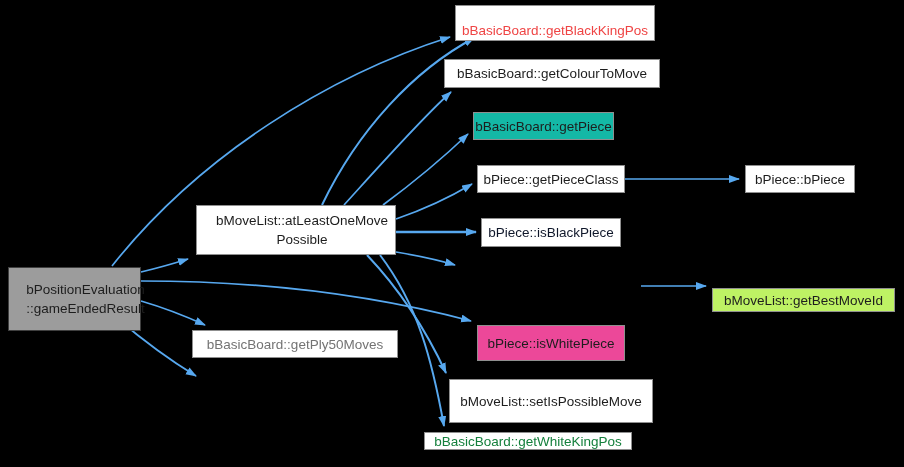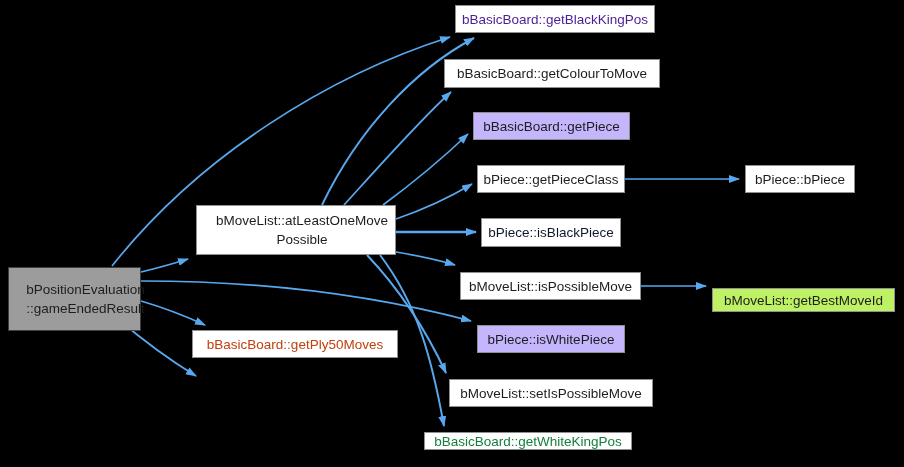--- a/index.html
+++ b/index.html
@@ -44,45 +44,42 @@
       <path d="M 641,286 L 706,286" fill="none" stroke="#57a8ef" stroke-width="1.7" marker-end="url(#arrow)"></path>
     </svg>
 <div class="node" style="left: 8px; top: 267px; width: 133px; height: 64px; color: rgb(29, 29, 29); background: rgb(156, 156, 156); border: 1.5px solid rgb(63, 63, 63); padding-left: 22px;">
       <div>bPositionEvaluation</div>
       <div>::gameEndedResult</div>
     </div>
     <div class="node" style="left: 196px; top: 205px; width: 200px; height: 50px; color: rgb(29, 29, 29); background: rgb(255, 255, 255); border: 1.4px solid rgb(143, 143, 143); padding-left: 12px;">
       <div>bMoveList::atLeastOneMove</div>
       <div>Possible</div>
     </div>
-    <div class="node" style="left: 192px; top: 330px; width: 206px; height: 28px; color: #c2410c; background: rgb(255, 255, 255); border: 1.4px solid rgb(143, 143, 143);">
+    <div class="node" style="left: 192px; top: 330px; width: 206px; height: 28px; color: #737373; background: rgb(255, 255, 255); border: 1.4px solid rgb(143, 143, 143);">
       <div>bBasicBoard::getPly50Moves</div>
     </div>
-    <div class="node" style="left: 455px; top: 5px; width: 200px; height: 28px; color: #4c1d95; background: rgb(255, 255, 255); border: 1.4px solid rgb(143, 143, 143);">
+    <div class="node" style="left: 455px; top: 5px; width: 200px; height: 36px; color: #ef4444; background: rgb(255, 255, 255); border: 1.4px solid rgb(143, 143, 143); justify-content: flex-end;">
       <div>bBasicBoard::getBlackKingPos</div>
     </div>
     <div class="node" style="left: 444px; top: 59px; width: 216px; height: 29px; color: rgb(29, 29, 29); background: rgb(255, 255, 255); border: 1.4px solid rgb(143, 143, 143);">
       <div>bBasicBoard::getColourToMove</div>
     </div>
-    <div class="node" style="left: 473px; top: 112px; width: 157px; height: 28px; color: rgb(29, 29, 29); background: #c4b5fd; border: 1.4px solid rgb(143, 143, 143);">
+    <div class="node" style="left: 473px; top: 112px; width: 141px; height: 28px; color: rgb(29, 29, 29); background: #14b8a6; border: 1.4px solid rgb(143, 143, 143);">
       <div>bBasicBoard::getPiece</div>
     </div>
     <div class="node" style="left: 477px; top: 165px; width: 148px; height: 28px; color: rgb(29, 29, 29); background: rgb(255, 255, 255); border: 1.4px solid rgb(143, 143, 143);">
       <div>bPiece::getPieceClass</div>
     </div>
     <div class="node" style="left: 481px; top: 218px; width: 140px; height: 29px; color: #0f172a; background: rgb(255, 255, 255); border: 1.4px solid rgb(143, 143, 143);">
       <div>bPiece::isBlackPiece</div>
     </div>
-    <div class="node" style="left: 460px; top: 272px; width: 181px; height: 28px; color: rgb(29, 29, 29); background: rgb(255, 255, 255); border: 1.4px solid rgb(143, 143, 143);">
-      <div>bMoveList::isPossibleMove</div>
-    </div>
-    <div class="node" style="left: 477px; top: 325px; width: 148px; height: 28px; color: rgb(29, 29, 29); background: #c4b5fd; border: 1.4px solid rgb(143, 143, 143);">
+    <div class="node" style="left: 477px; top: 325px; width: 148px; height: 36px; color: rgb(29, 29, 29); background: #ec4899; border: 1.4px solid rgb(143, 143, 143);">
       <div>bPiece::isWhitePiece</div>
     </div>
-    <div class="node" style="left: 449px; top: 379px; width: 204px; height: 28px; color: rgb(29, 29, 29); background: rgb(255, 255, 255); border: 1.4px solid rgb(143, 143, 143);">
+    <div class="node" style="left: 449px; top: 379px; width: 204px; height: 44px; color: rgb(29, 29, 29); background: rgb(255, 255, 255); border: 1.4px solid rgb(143, 143, 143);">
       <div>bMoveList::setIsPossibleMove</div>
     </div>
     <div class="node" style="left: 424px; top: 432px; width: 208px; height: 18px; color: #15803d; background: rgb(255, 255, 255); border: 1.4px solid rgb(143, 143, 143);">
       <div>bBasicBoard::getWhiteKingPos</div>
     </div>
     <div class="node" style="left: 745px; top: 165px; width: 110px; height: 28px; color: rgb(29, 29, 29); background: rgb(255, 255, 255); border: 1.4px solid rgb(143, 143, 143);">
       <div>bPiece::bPiece</div>
     </div>
     <div class="node" style="left: 712px; top: 288px; width: 183px; height: 24px; color: rgb(29, 29, 29); background: #bef264; border: 1.4px solid rgb(143, 143, 143);">
       <div>bMoveList::getBestMoveId</div>

